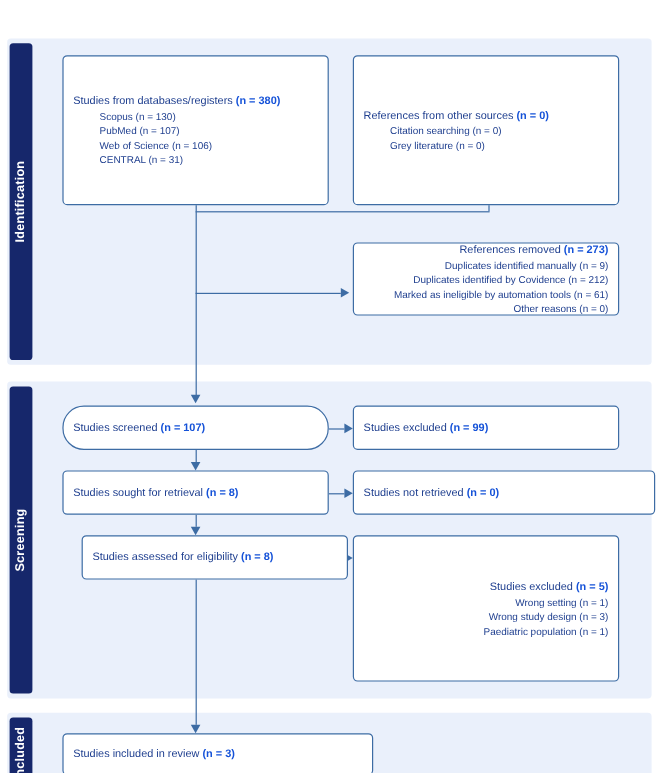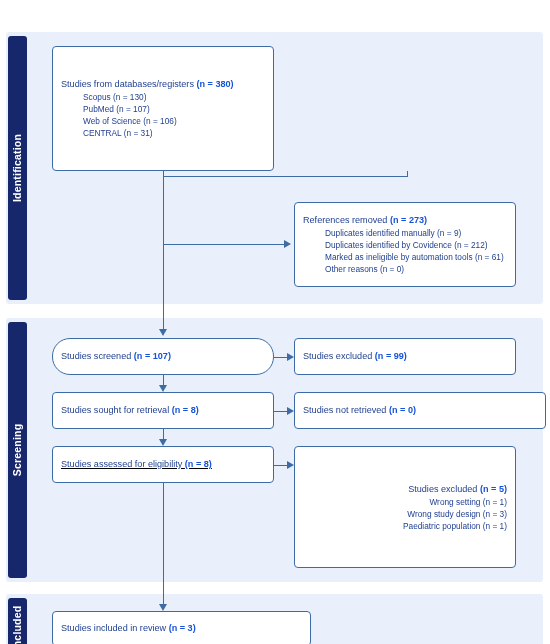--- a/index.html
+++ b/index.html
@@ -150,22 +150,29 @@
   <div class="box" style="left:52px; top:20px; width:222px; height:125px;">
     <div class="box-inner">
       <div class="line-main"><span>Studies from databases/registers </span><span class="nval">(n = 380)</span></div>
       <div class="sub">Scopus (n = 130)</div>
       <div class="sub">PubMed (n = 107)</div>
       <div class="sub">Web of Science (n = 106)</div>
       <div class="sub">CENTRAL (n = 31)</div>
     </div>
   </div>
 
-
-  <div class="box" style="left:294px; top:176px; width:222px; height:85px;">
+  <div class="box" style="left:294px; top:20px; width:222px; height:125px;">
+    <div class="box-inner">
+      <div class="line-main"><span>References from other sources </span><span class="nval">(n = 0)</span></div>
+      <div class="sub">Citation searching (n = 0)</div>
+      <div class="sub">Grey literature (n = 0)</div>
+    </div>
+  </div>
+
+  <div class="box" style="left:294px; top:176px; width:222px; height:61px;text-align:right;">
     <div class="box-inner">
       <div class="line-main"><span>References removed </span><span class="nval">(n = 273)</span></div>
       <div class="sub">Duplicates identified manually (n = 9)</div>
       <div class="sub">Duplicates identified by Covidence (n = 212)</div>
       <div class="sub">Marked as ineligible by automation tools (n = 61)</div>
       <div class="sub">Other reasons (n = 0)</div>
     </div>
   </div>
 
   <div class="box" style="left:52px; top:312px; width:222px; height:37px;border-radius:18px;">
@@ -185,21 +192,21 @@
       <div class="line-main"><span>Studies sought for retrieval </span><span class="nval">(n = 8)</span></div>
     </div>
   </div>
 
   <div class="box" style="left:294px; top:366px; width:252px; height:37px;">
     <div class="box-inner">
       <div class="line-main"><span>Studies not retrieved </span><span class="nval">(n = 0)</span></div>
     </div>
   </div>
 
-  <div class="box" style="left:52px; top:420px; width:222px; height:37px;text-decoration:underline;">
+  <div class="box" style="left:68px; top:420px; width:222px; height:37px;">
     <div class="box-inner">
       <div class="line-main"><span>Studies assessed for eligibility </span><span class="nval">(n = 8)</span></div>
     </div>
   </div>
 
   <div class="box" style="left:294px; top:420px; width:222px; height:122px;text-align:right;">
     <div class="box-inner">
       <div class="line-main"><span>Studies excluded </span><span class="nval">(n = 5)</span></div>
       <div class="sub">Wrong setting (n = 1)</div>
       <div class="sub">Wrong study design (n = 3)</div>

